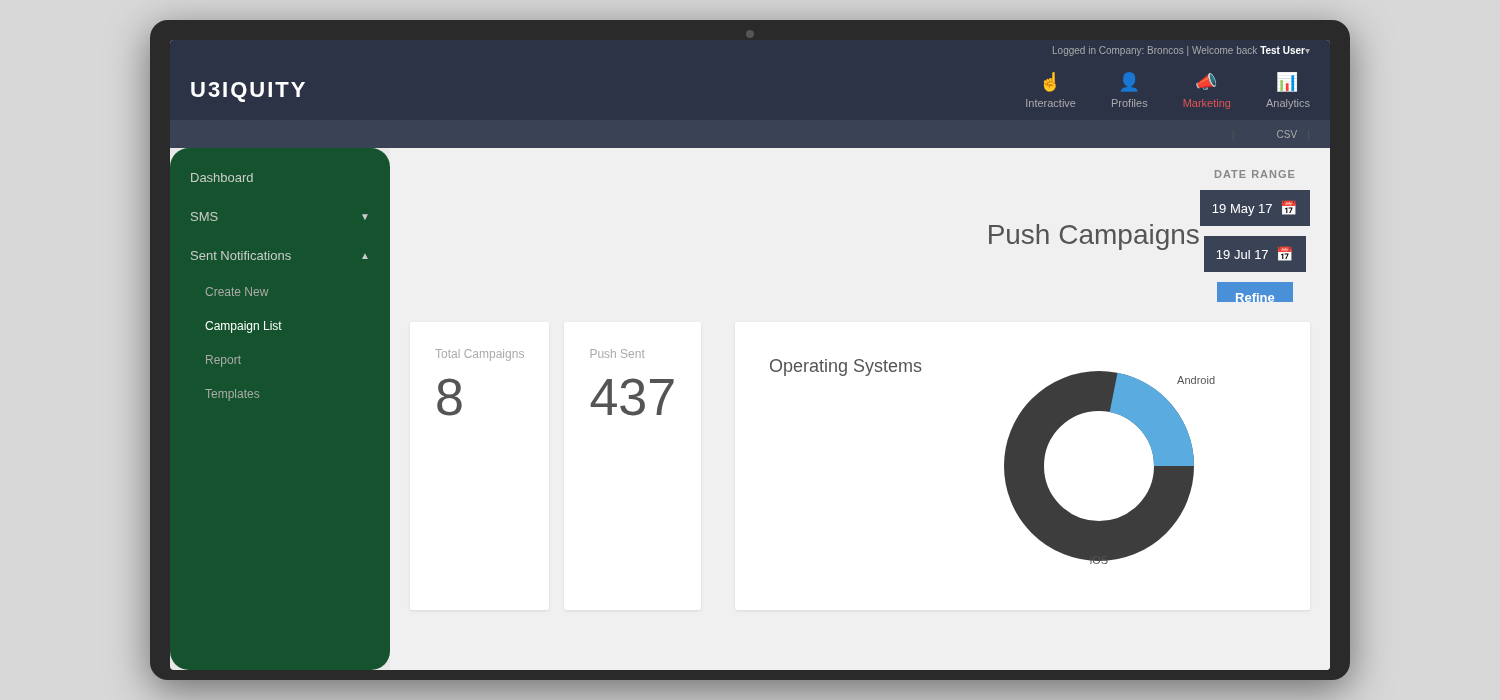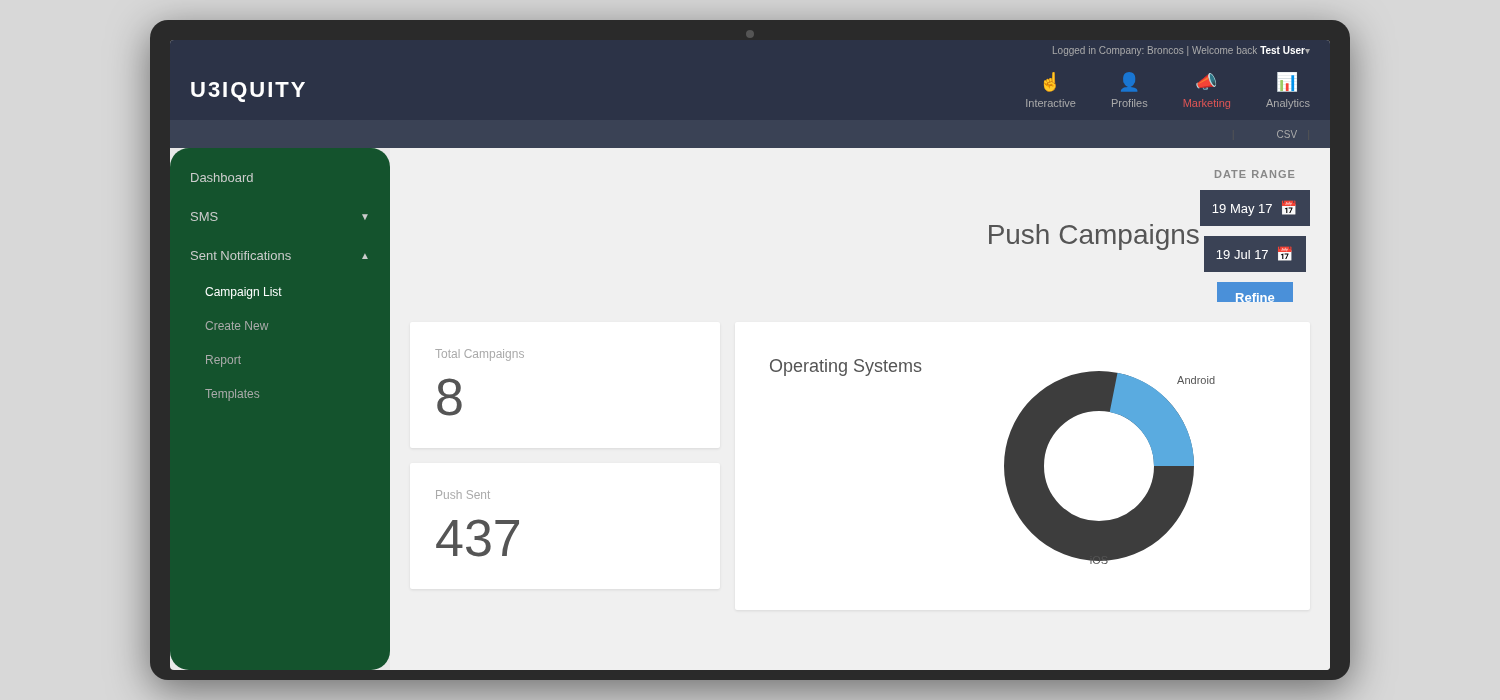--- a/index.html
+++ b/index.html
@@ -224,21 +224,21 @@
     
     .cards-row {
       display: flex;
       gap: 15px;
     }
 
     .card-left {
       width: 310px;
       flex-shrink: 0;
       display: flex;
-      flex-direction: column;
+      flex-direction: row;
       gap: 15px;
     }
 
     .stat-card {
       background: white;
       padding: 25px;
       border-radius: 2px;
       box-shadow: 0 1px 3px rgba(0,0,0,0.1);
     }
 
@@ -377,22 +377,22 @@
       <div class="sidebar">
         <div class="sidebar-item">Dashboard</div>
         <div class="sidebar-section">
           <span>SMS</span>
           <span class="chevron">▼</span>
         </div>
         <div class="sidebar-section">
           <span>Sent Notifications</span>
           <span class="chevron">▲</span>
         </div>
+        <div class="sidebar-sub-item">Create New</div>
         <div class="sidebar-sub-item active">Campaign List</div>
-        <div class="sidebar-sub-item">Create New</div>
         <div class="sidebar-sub-item">Report</div>
         <div class="sidebar-sub-item">Templates</div>
       </div>
 
       <div class="content-area">
 
         <div class="page-header">
           <h1 class="page-title">Push Campaigns</h1>
           <div class="date-range-area">
             <span class="date-range-label">DATE RANGE</span>

